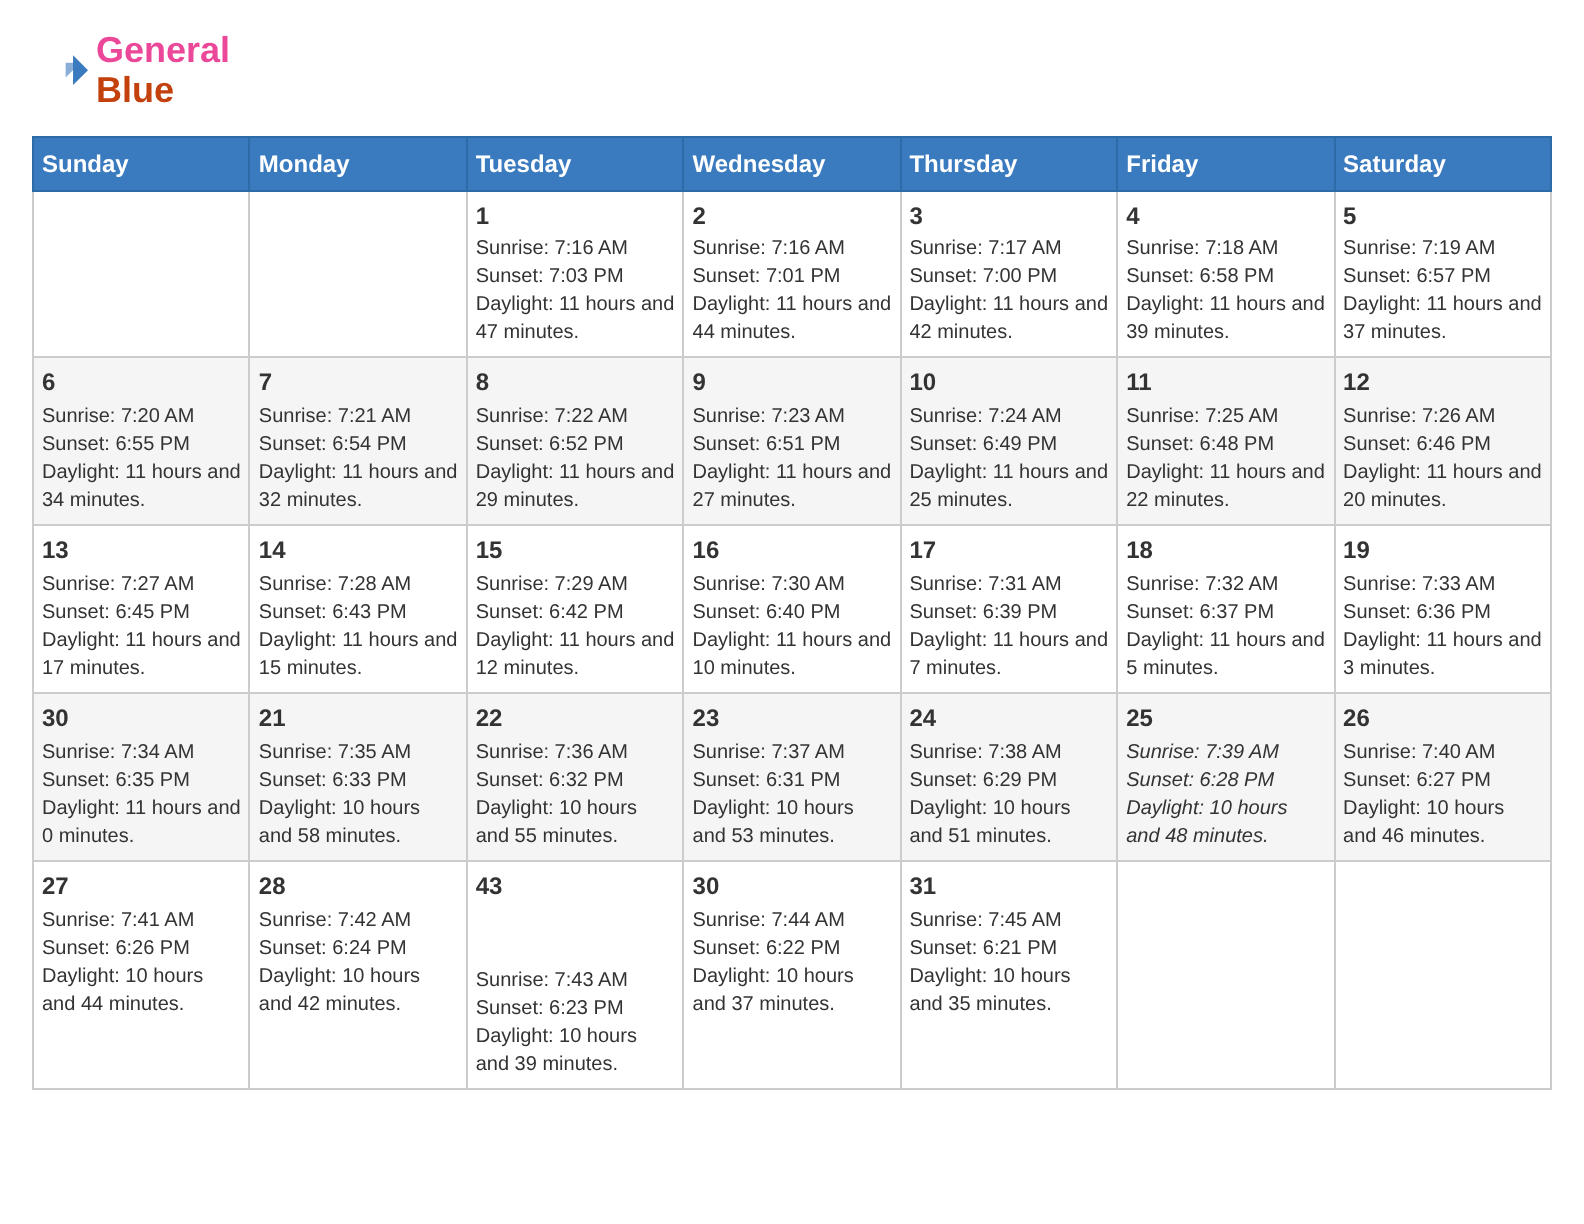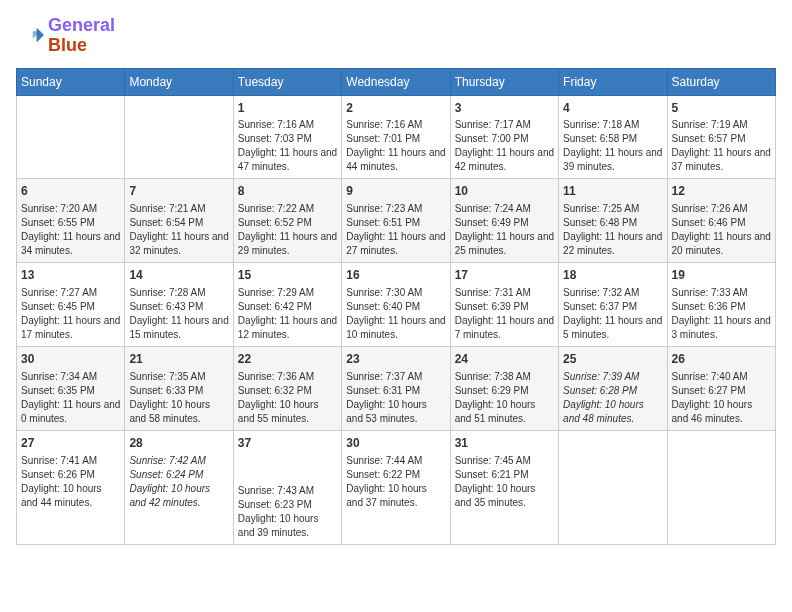--- a/index.html
+++ b/index.html
@@ -21,21 +21,21 @@
       align-items: center;
       gap: 4px;
     }
     .logo-text {
       font-size: 18px;
       font-weight: bold;
       color: #333;
       line-height: 1.1;
     }
     .logo-text span {
-      color: #8b5cf6;
+      color: #ec4899;
     }
     .logo-icon {
       width: 28px;
       height: 28px;
     }
     .title-block {
       text-align: right;
     }
     .month-title {
       font-size: 36px;
@@ -51,21 +51,21 @@
       width: 100%;
       border-collapse: collapse;
       font-size: 11px;
     }
     thead tr th {
       background-color: #3a7abf;
       color: #fff;
       padding: 6px 4px;
       text-align: left;
       font-size: 12px;
-      font-weight: normal;
+      font-weight: bold;
       border: 1px solid #2d6aa8;
     }
     tbody tr td {
       border: 1px solid #ccc;
       vertical-align: top;
       padding: 4px;
       min-height: 70px;
       height: 80px;
       width: 108px;
       color: #333;
@@ -291,26 +291,26 @@
       </tr>
       <tr>
         <td>
           <div class="day-num">27</div>
           <div class="day-info" style="white-space: pre-line;">Sunrise: 7:41 AM
 Sunset: 6:26 PM
 Daylight: 10 hours and 44 minutes.</div>
         </td>
         <td>
           <div class="day-num">28</div>
-          <div class="day-info" style="white-space: pre-line; font-style: italic;">Sunrise: 7:42 AM
+          <div class="day-info" style="white-space: pre-line;">Sunrise: 7:42 AM
 Sunset: 6:24 PM
 Daylight: 10 hours and 42 minutes.</div>
         </td>
         <td>
-          <div class="day-num">37</div>
+          <div class="day-num">43</div>
           <div class="day-info" style="white-space: pre-line; margin-top: 32px;">Sunrise: 7:43 AM
 Sunset: 6:23 PM
 Daylight: 10 hours and 39 minutes.</div>
         </td>
         <td>
           <div class="day-num">30</div>
           <div class="day-info" style="white-space: pre-line;">Sunrise: 7:44 AM
 Sunset: 6:22 PM
 Daylight: 10 hours and 37 minutes.</div>
         </td>

